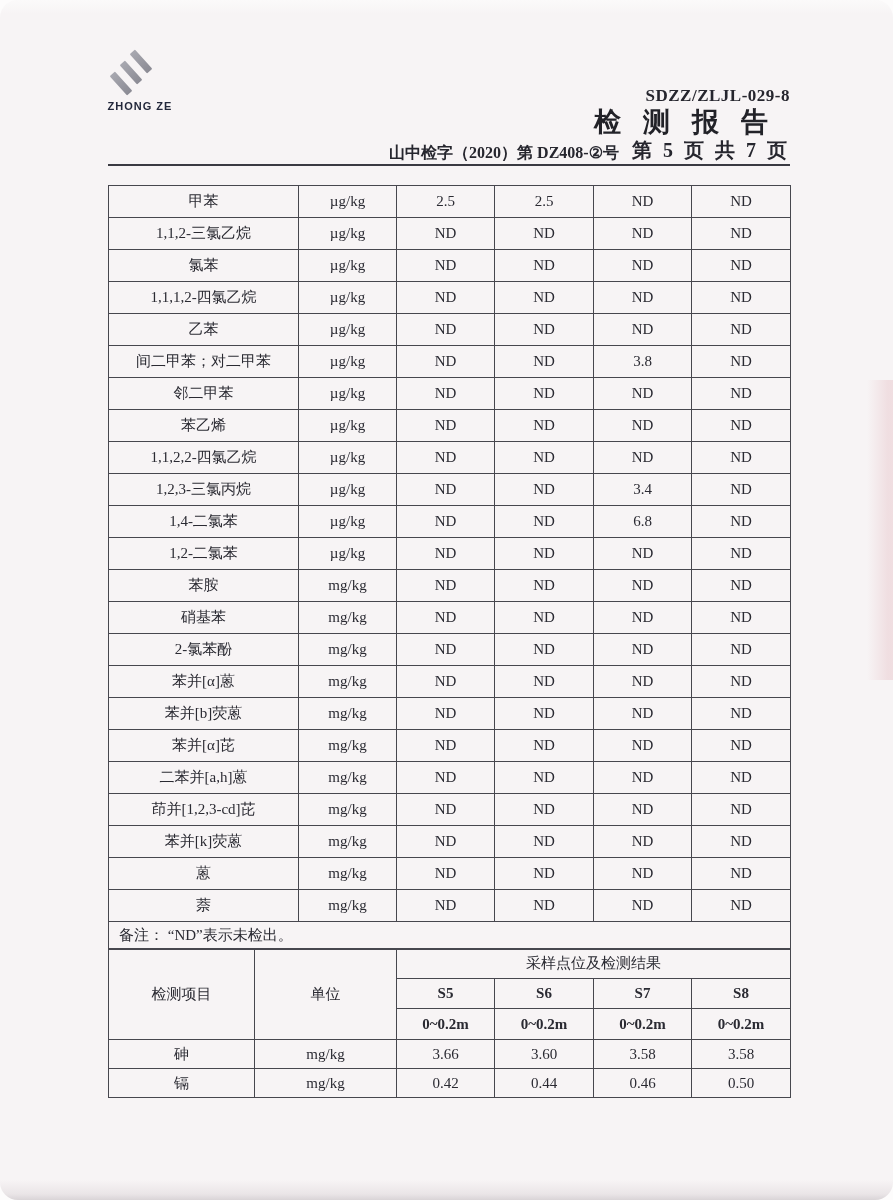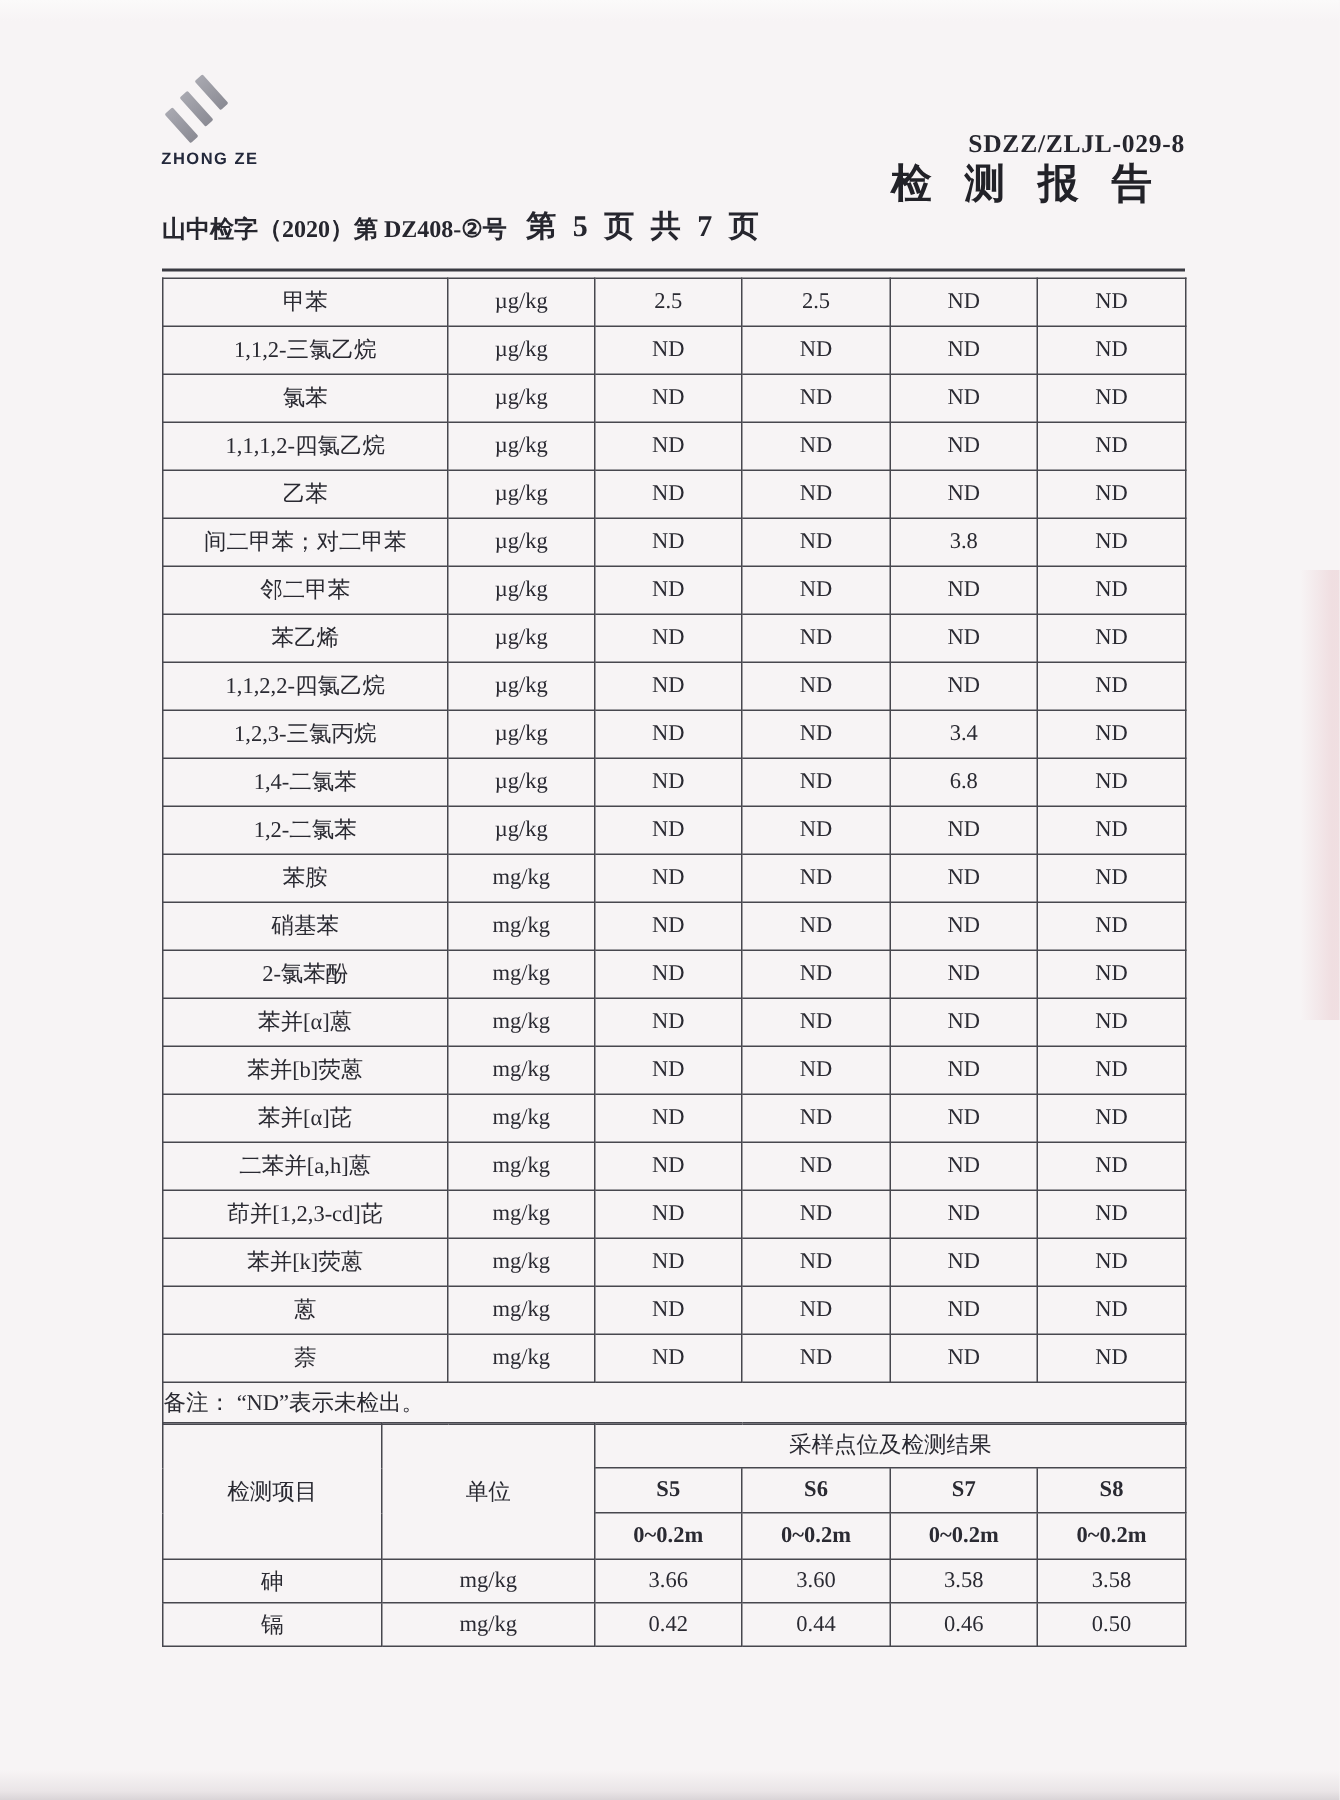--- a/index.html
+++ b/index.html
@@ -9,20 +9,21 @@
     background:#fdfcfc;
     position:relative;
     overflow:hidden;
   }
   .scan{
     position:absolute;left:0;top:0;width:893px;height:1200px;
     background:
       linear-gradient(180deg, #fbfafa 0px, #f7f4f5 14px, #f7f4f5 1180px, #eae5e7 1194px, #d9d4d7 1200px),
       #f7f4f5;
     color:#2c2c33;
+    border-radius:18px;
   }
   .smudge{
     position:absolute;right:0;top:380px;width:26px;height:300px;
     background:linear-gradient(90deg, rgba(233,200,205,0) 0%, rgba(231,196,201,.45) 80%);
     pointer-events:none;
   }
   
   .logo{position:absolute;left:100px;top:54px;width:80px;height:62px;}
   .logo-bars{position:absolute;left:6px;top:0;width:52px;height:44px;}
   .logo-bars i{
@@ -43,40 +44,40 @@
     font-weight:bold;font-size:17px;letter-spacing:.5px;color:#26262e;
   }
   .report-title{
     position:absolute;top:104px;left:108px;width:682px;text-align:right;
     font-size:27px;font-weight:bold;color:#222228;
     letter-spacing:22px;text-indent:22px;
   }
   .subheader{
     position:absolute;top:138px;left:108px;width:682px;height:26px;
     border-bottom:2px solid #3a3a42;
-    display:flex;justify-content:flex-start;align-items:flex-end;
-    padding-bottom:15px;box-sizing:content-box;
+    display:flex;justify-content:flex-end;align-items:flex-end;
+    padding-bottom:0;box-sizing:content-box;
   }
   .report-no{font-size:16px;font-weight:bold;color:#26262e;}
   .page-info{font-size:20px;font-weight:bold;letter-spacing:3px;color:#26262e;margin-left:13px;}
   
   table{
     border-collapse:collapse;table-layout:fixed;
     position:absolute;left:108px;width:682px;
     font-size:15px;color:#2a2a32;
   }
   td,th{
     border:1.5px solid #47474e;
     text-align:center;vertical-align:middle;
     padding:0;font-weight:normal;overflow:hidden;white-space:nowrap;
   }
   .t1{top:185px;}
   .t1 tbody tr{height:32px;margin-left:12px;}
   .t1 .note-row{height:28px;}
-  .t1 .note-row td{text-align:left;font-size:15px;}
+  .t1 .note-row td{text-align:left;padding-left:10px;font-size:15px;}
   .t2{top:948px;}
   .t2 thead tr.r-spanner{height:30px;}
   .t2 thead tr.r-samples{height:30px;}
   .t2 thead tr.r-depths{height:31px;}
   .t2 tbody tr{height:29px;}
   .t2 th{font-weight:bold;}
   .t2 th.plain{font-weight:normal;font-size:15px;}
   .t2 .r-samples th, .t2 .r-depths th{font-family:"Liberation Serif","DejaVu Serif",serif;}
 </style>
 </head>

